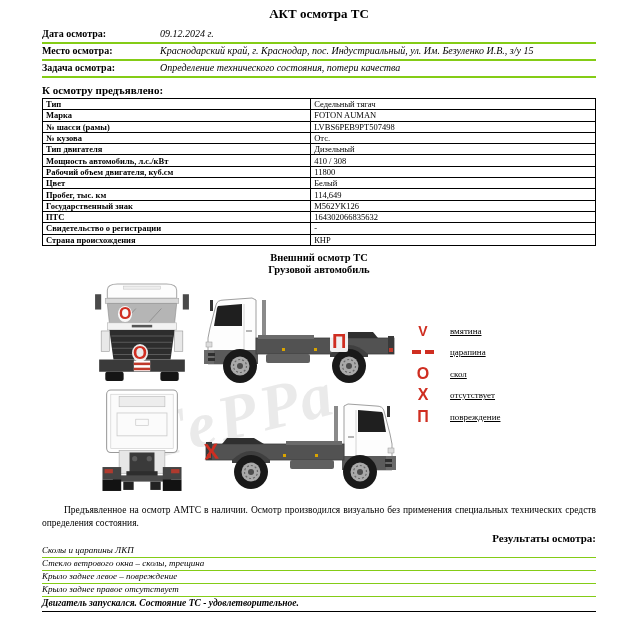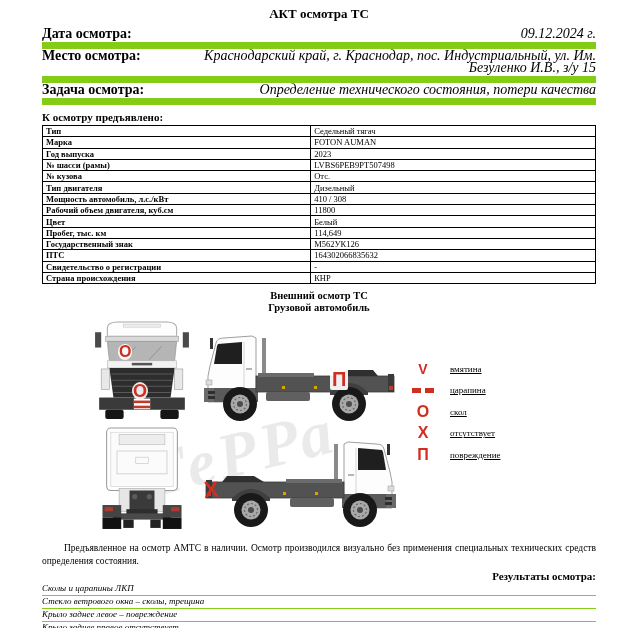--- a/index.html
+++ b/index.html
@@ -1,22 +1,22 @@
 <!DOCTYPE html>
 <html><head>
 <meta charset="utf-8">
 <style>
   html,body{margin:0;padding:0;background:#ffffff;}
   body{width:632px;height:628px;font-family:"Liberation Serif",serif;color:#000;overflow:hidden;}
   .page{padding:6px 36px 0 42px;position:relative;}
   .title{text-align:center;font-weight:bold;font-size:13px;margin-bottom:5px;}
   
-  .info-row{display:flex;border-bottom:7px solid #84cc16;padding:1px 0 2px 0;font-size:14px;line-height:12px;}
+  .info-row{display:flex;border-bottom:2px solid #84cc16;padding:1px 0 2px 0;font-size:10px;line-height:12px;}
   .info-label{width:118px;font-weight:bold;flex:none;}
-  .info-value{flex:1;font-style:italic;text-align:right;}
+  .info-value{flex:1;font-style:italic;}
   
   .sec-heading{font-weight:bold;font-size:11px;margin:6px 0 2px 0;}
   
   table.veh{border-collapse:collapse;width:100%;}
   table.veh td{border:1px solid #000;font-size:8.5px;line-height:10px;padding:0 3px;height:10.3px;}
   table.veh td.lbl{width:48.5%;font-weight:bold;}
   
   .center-heading{text-align:center;font-weight:bold;font-size:10.5px;line-height:12px;}
   .center-heading.first{margin-top:6px;text-align:center;}
   
@@ -67,24 +67,20 @@
 
   <table class="veh">
     <tbody>
       <tr>
           <td class="lbl">Тип</td>
           <td class="val">Седельный тягач</td>
         </tr>
       <tr>
           <td class="lbl">Марка</td>
           <td class="val">FOTON AUMAN</td>
-        </tr>
-      <tr>
-          <td class="lbl">Год выпуска</td>
-          <td class="val">2023</td>
         </tr>
       <tr>
           <td class="lbl">№ шасси (рамы)</td>
           <td class="val">LVBS6PEB9PT507498</td>
         </tr>
       <tr>
           <td class="lbl">№ кузова</td>
           <td class="val">Отс.</td>
         </tr>
       <tr>

